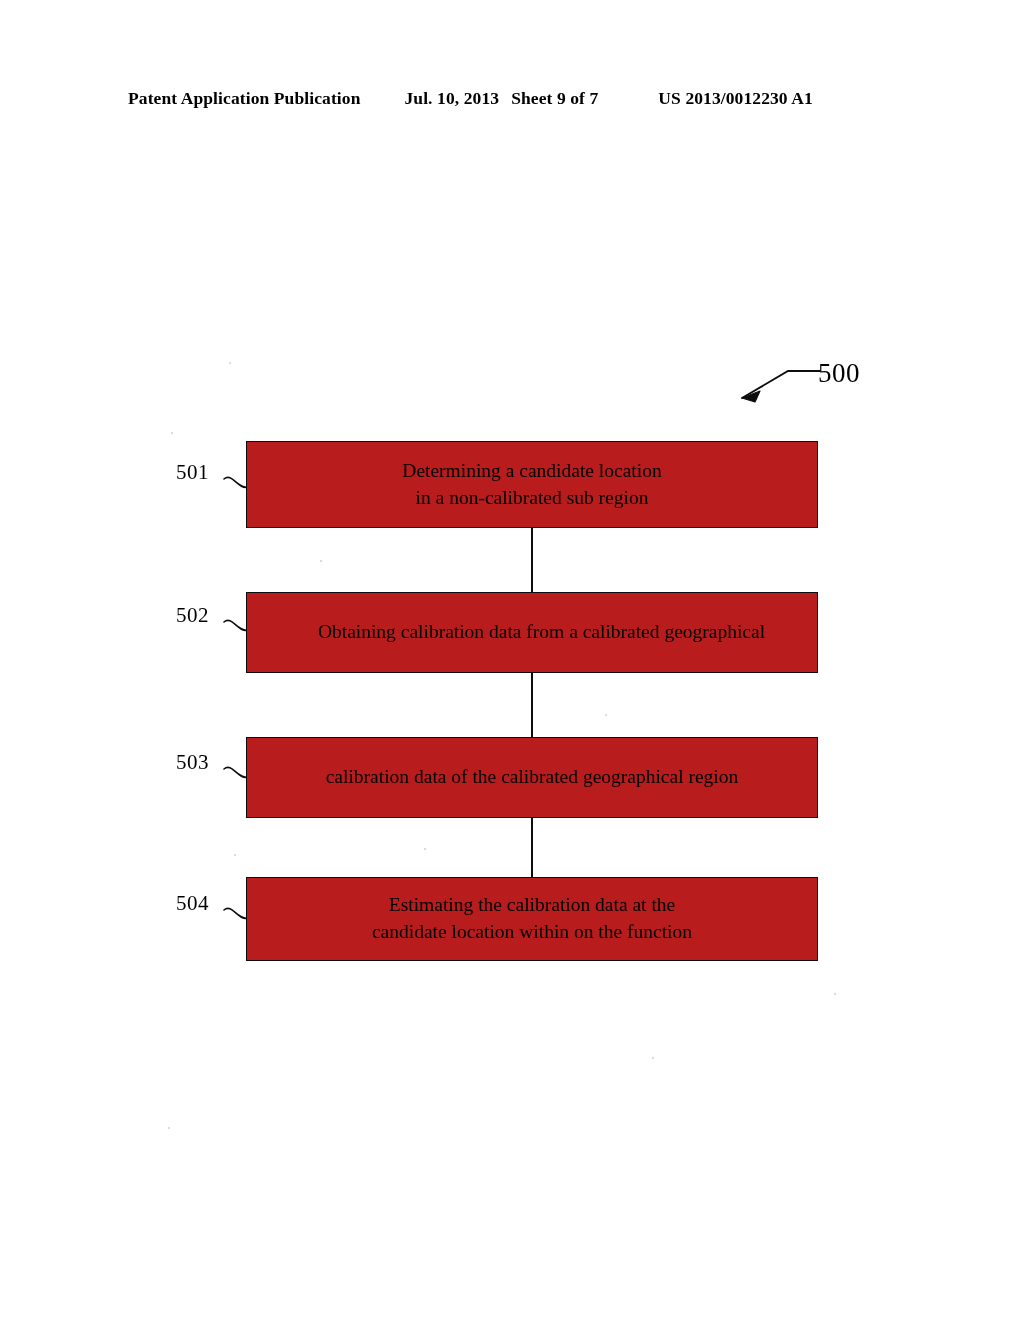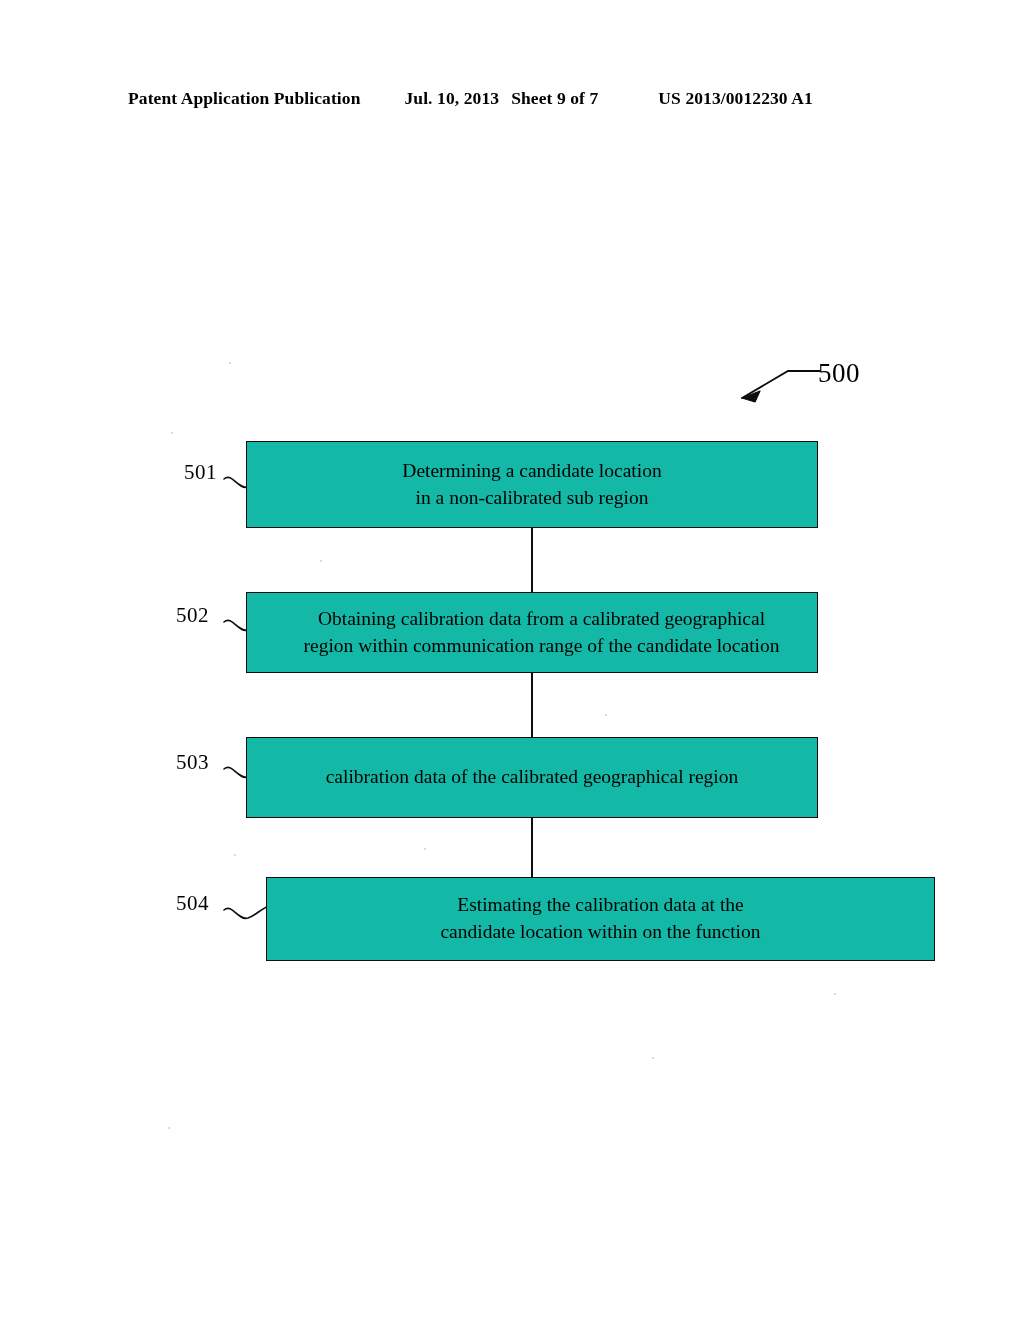--- a/index.html
+++ b/index.html
@@ -43,57 +43,57 @@
     left: 0;
     top: 0;
     width: 1024px;
     height: 1320px;
   }
 
   
   .flow-box {
     position: absolute;
     border: 1.6px solid #0d0d0d;
-    background: #14b8a6;
+    background: #b91c1c;
     box-sizing: border-box;
     display: flex;
     flex-direction: column;
     align-items: center;
     justify-content: center;
     text-align: center;
     font-size: 19.5px;
     line-height: 1.38;
     padding: 4px 10px;
   }
   .flow-box .ln { display: block; white-space: nowrap; }
 
   #box-501 { left: 246px; top: 441px; width: 572px; height: 87px; }
   #box-502 { left: 246px; top: 592px; width: 572px; height: 81px; padding-left: 29px; }
   #box-503 { left: 246px; top: 737px; width: 572px; height: 81px; }
-  #box-504 { left: 246px; top: 877px; width: 669px; height: 84px; margin-left: 20px; }
+  #box-504 { left: 246px; top: 877px; width: 572px; height: 84px; }
 
   
   .connector {
     position: absolute;
     left: 531px;
     width: 1.6px;
     background: #0d0d0d;
   }
   #conn-1 { top: 528px; height: 64px; }
   #conn-2 { top: 673px; height: 64px; }
   #conn-3 { top: 818px; height: 59px; }
 
   
   .ref-num {
     position: absolute;
     font-size: 21px;
     line-height: 1;
     letter-spacing: 0.5px;
   }
-  #ref-501 { left: 176px; top: 462px; margin-left: 8px; }
+  #ref-501 { left: 176px; top: 462px; }
   #ref-502 { left: 176px; top: 605px; }
   #ref-503 { left: 176px; top: 752px; }
   #ref-504 { left: 176px; top: 893px; }
 
   
   .squiggle {
     position: absolute;
     width: 54px;
     height: 26px;
   }
@@ -166,21 +166,20 @@
   </div>
 
   <div class="connector" id="conn-1"></div>
 
   <div class="ref-num" id="ref-502">502</div>
   <svg class="squiggle" id="sq-502" viewBox="0 0 54 26" xmlns="http://www.w3.org/2000/svg">
     <path d="M 2 9 C 10 2, 16 20, 26 17 C 35 14, 40 6, 52 3" stroke="#0d0d0d" stroke-width="1.6" fill="none" stroke-linecap="round"></path>
   </svg>
   <div class="flow-box" id="box-502">
     <span class="ln">Obtaining calibration data from a calibrated geographical</span>
-    <span class="ln">region within communication range of the candidate location</span>
   </div>
 
   <div class="connector" id="conn-2"></div>
 
   <div class="ref-num" id="ref-503">503</div>
   <svg class="squiggle" id="sq-503" viewBox="0 0 54 26" xmlns="http://www.w3.org/2000/svg">
     <path d="M 2 9 C 10 2, 16 20, 26 17 C 35 14, 40 6, 52 3" stroke="#0d0d0d" stroke-width="1.6" fill="none" stroke-linecap="round"></path>
   </svg>
   <div class="flow-box" id="box-503">
     <span class="ln">calibration data of the calibrated geographical region</span>

